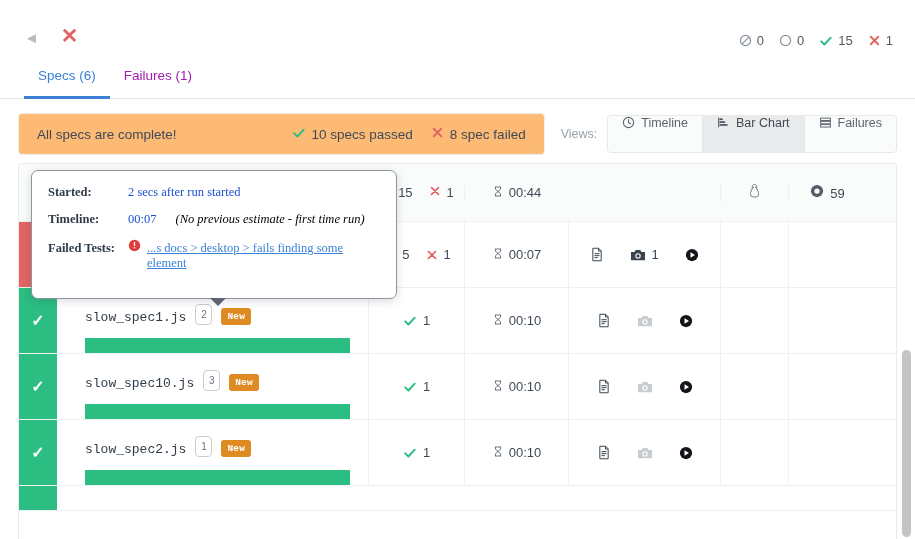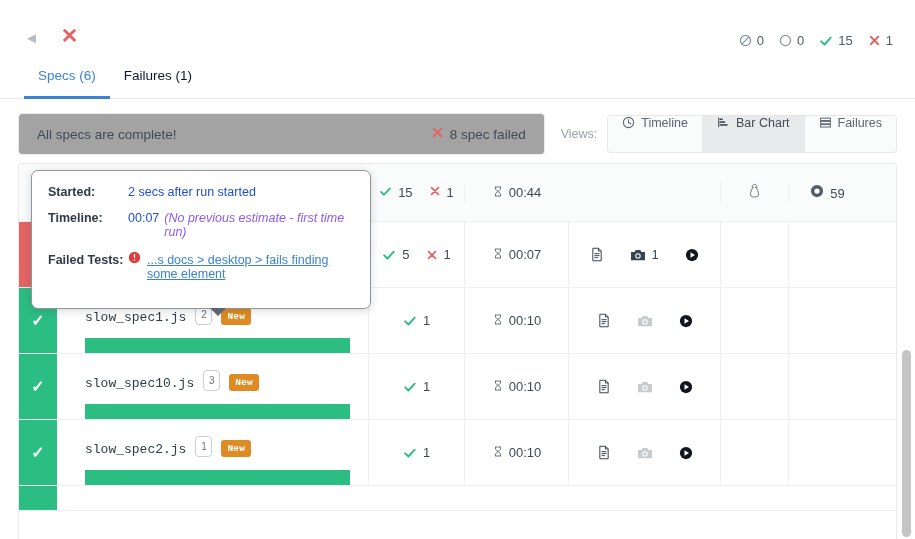--- a/index.html
+++ b/index.html
@@ -31,37 +31,37 @@
   }
   .counter { display: flex; align-items: center; gap: 5px; }
   .counter .glyph { display: inline-flex; align-items: center; }
 
   
   .tabs {
     display: flex; padding-left: 24px; margin-top: 10px;
     border-bottom: 1px solid #e4e7eb; height: 31px;
   }
   .tab {
-    font-size: 13.5px; color: #0f172a; padding: 0 14px 9px 14px;
+    font-size: 13.5px; color: #a21caf; padding: 0 14px 9px 14px;
     position: relative; cursor: pointer;
   }
   .tab.active { color: #3b82d6; }
   .tab.active::after {
     content: ""; position: absolute; left: 0; right: 0; bottom: -1px;
     height: 3px; background: #3b82d6;
   }
 
   
   .statusbar {
     display: flex; align-items: center;
     margin: 14px 18px 0 18px;
     height: 42px;
   }
   .status-box {
-    flex: 1; background: #a3a3a3; border: 1px solid #eceef0; border-radius: 4px;
+    flex: 1; background: #fdba74; border: 1px solid #eceef0; border-radius: 4px;
     height: 42px; display: flex; align-items: center;
     padding: 0 18px; font-size: 13.5px; color: #3f4a56;
   }
   .status-msg { flex: 0 0 auto; }
   .status-stats { margin-left: auto; display: flex; gap: 18px; align-items: center; }
   .stat { display: flex; align-items: center; gap: 6px; }
 
   .views { display: flex; align-items: center; margin-left: 16px; }
   .views-label { font-size: 12.5px; color: #9aa3ad; margin-right: 10px; }
   .view-group {
@@ -145,30 +145,30 @@
   .col-os { width: 68px; }
   .col-browser { width: 78px; gap: 6px; align-items: flex-end; }
   .col-end { width: 30px; border-left: none; }
   .res { display: flex; align-items: center; gap: 6px; }
 
   .icon-btn { display: inline-flex; align-items: center; gap: 5px; cursor: pointer; color: #3b444e; }
   .icon-btn.disabled { color: #c7ccd1; cursor: default; }
 
   
   .tooltip {
-    position: absolute; left: 31px; top: 170px; width: 340px;
+    position: absolute; left: 31px; top: 170px; width: 366px;
     background: #fff; border: 1px solid #8e96a0; border-radius: 7px;
     box-shadow: 0 2px 9px rgba(30,38,48,0.17);
-    padding: 14px 16px 15px 16px; z-index: 50;
+    padding: 14px 16px 15px 16px; z-index: 50; font-family: Liberation Serif, serif;
   }
   .tt-row { display: flex; align-items: baseline; margin-bottom: 12px; font-size: 12.5px; }
   .tt-row:last-child { margin-bottom: 0; }
   .tt-label { font-weight: bold; color: #2f3b47; width: 80px; flex: 0 0 80px; }
   .tt-val { color: #1d4ed8; }
-  .tt-note { color: #8b5cf6; font-style: italic; margin-left: 5px; }
+  .tt-note { color: #000000; font-style: italic; margin-left: 19px; }
   .tt-err-icon { color: #e03c3c; font-weight: bold; margin-right: 6px; font-size: 12px; }
   .tt-link { color: #3b82d6; text-decoration: underline; }
   .tt-arrow {
     position: absolute; left: 178px; bottom: -8px;
     width: 0; height: 0;
     border-left: 8px solid transparent; border-right: 8px solid transparent;
     border-top: 8px solid #5b6470;
   }
 
   
@@ -230,20 +230,28 @@
     <div class="tabs">
       <div class="tab active">Specs (6)</div>
       <div class="tab">Failures (1)</div>
     </div>
   </div>
 
   <div class="statusbar">
     <div class="status-box">
       <span class="status-msg">All specs are complete!</span>
       <span class="status-stats">
+        <span class="stat">
+          <span>
+            <svg width="14" height="14" viewBox="0 0 16 16">
+                <path d="M2.5 8.4 L6.2 12 L13.4 4.2" fill="none" stroke="#2cbd83" stroke-width="2.2" stroke-linecap="round" stroke-linejoin="round"></path>
+              </svg>
+          </span>
+          <span>10 specs passed</span>
+        </span>
         <span class="stat">
           <span>
             <svg width="13" height="13" viewBox="0 0 16 16">
                 <path d="M3.4 3.4 L12.6 12.6 M12.6 3.4 L3.4 12.6" stroke="#e46464" stroke-width="2.3" stroke-linecap="round"></path>
               </svg>
           </span>
           <span>8 spec failed</span>
         </span>
       </span>
     </div>

